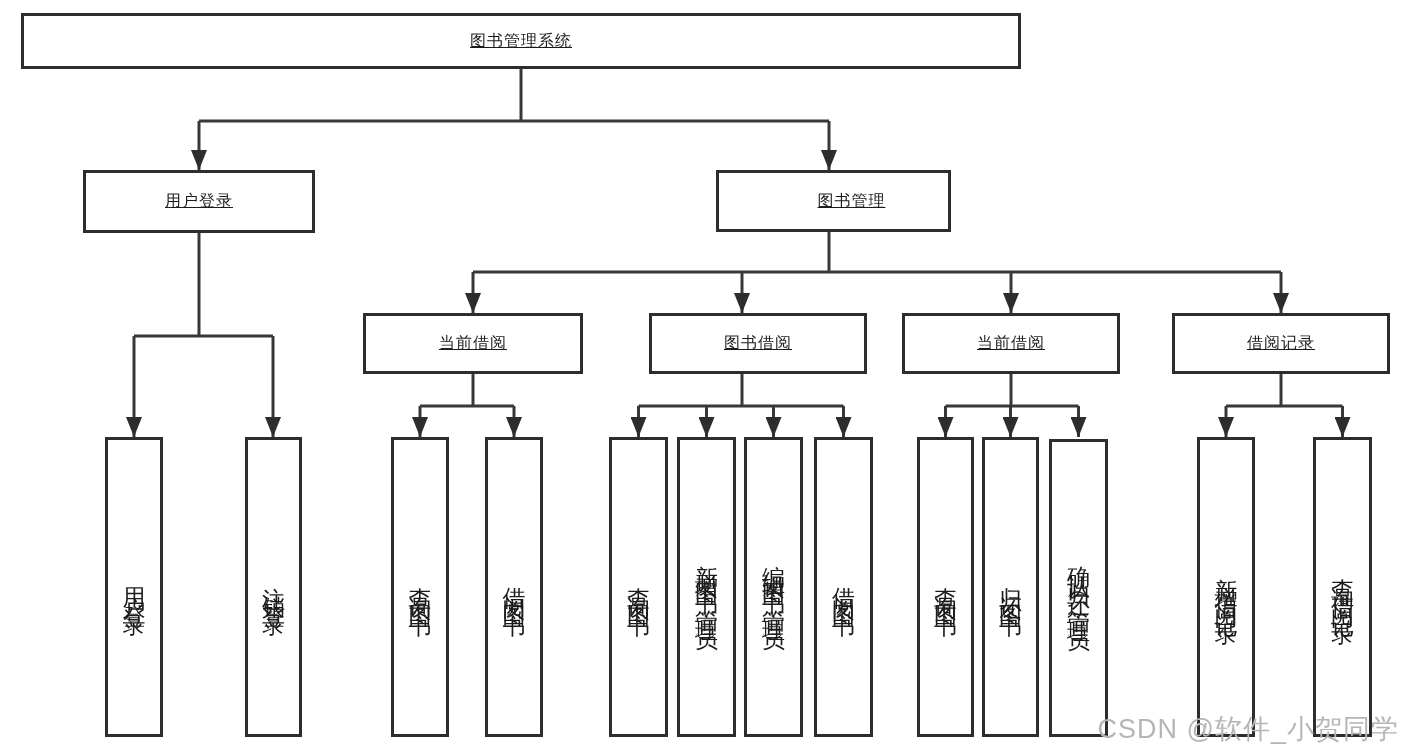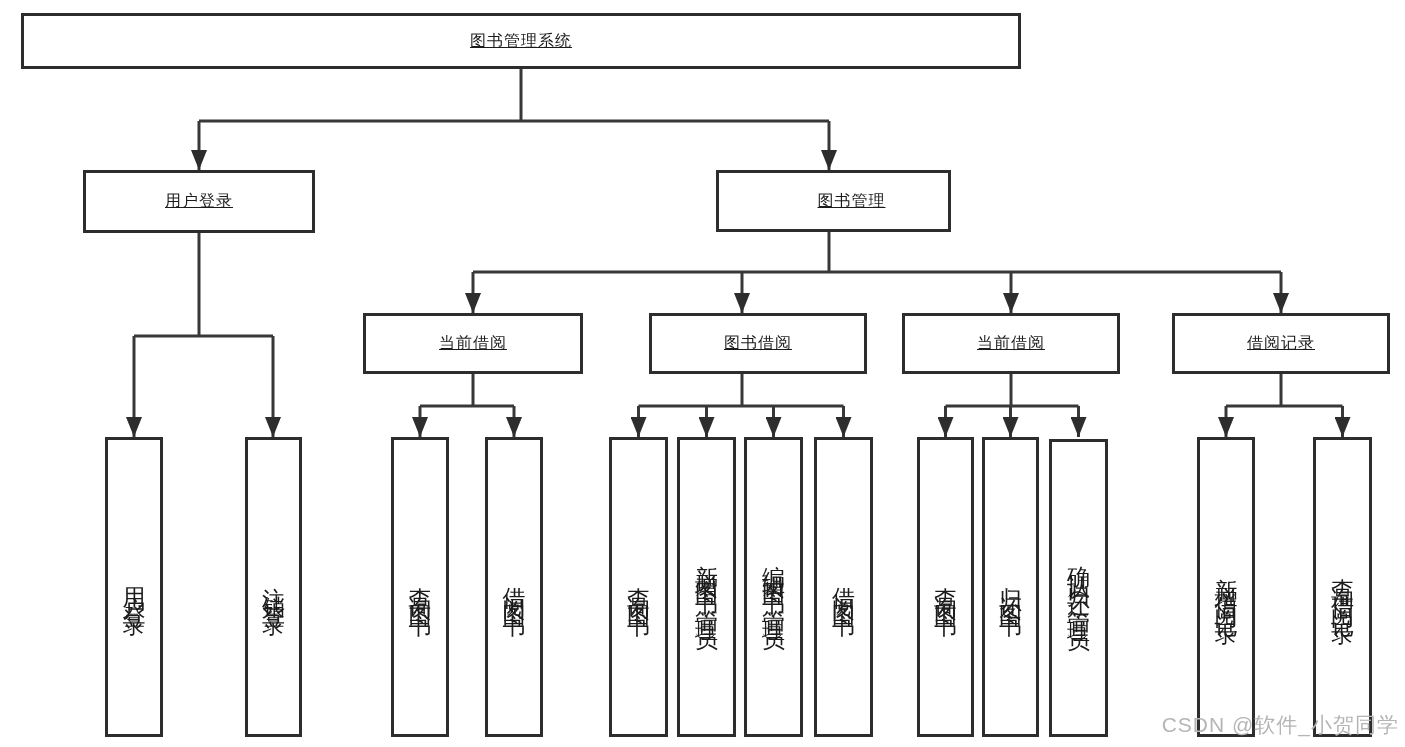--- a/index.html
+++ b/index.html
@@ -17,21 +17,21 @@
     position:absolute;box-sizing:border-box;border:3px solid var(--border);
     background:#fff;display:flex;align-items:center;justify-content:center;
     color:var(--text);
   }
   .hbox{font-size:16px;letter-spacing:1px;white-space:nowrap;text-decoration:underline;}
   .vbox .vtxt{
     writing-mode:vertical-rl;text-orientation:mixed;
     font-size:23px;letter-spacing:9px;line-height:1;
   }
   .watermark{
-    position:absolute;top:711px;right:6px;font-size:21px;
+    position:absolute;top:711px;right:6px;font-size:27px;
     color:var(--watermark);letter-spacing:1px;white-space:nowrap;z-index:5;
   }
 </style>
 </head>
 <body>
 
 <div class="stage">
 
   <svg class="wires" viewBox="0 0 1405 747" xmlns="http://www.w3.org/2000/svg">
     <defs>

